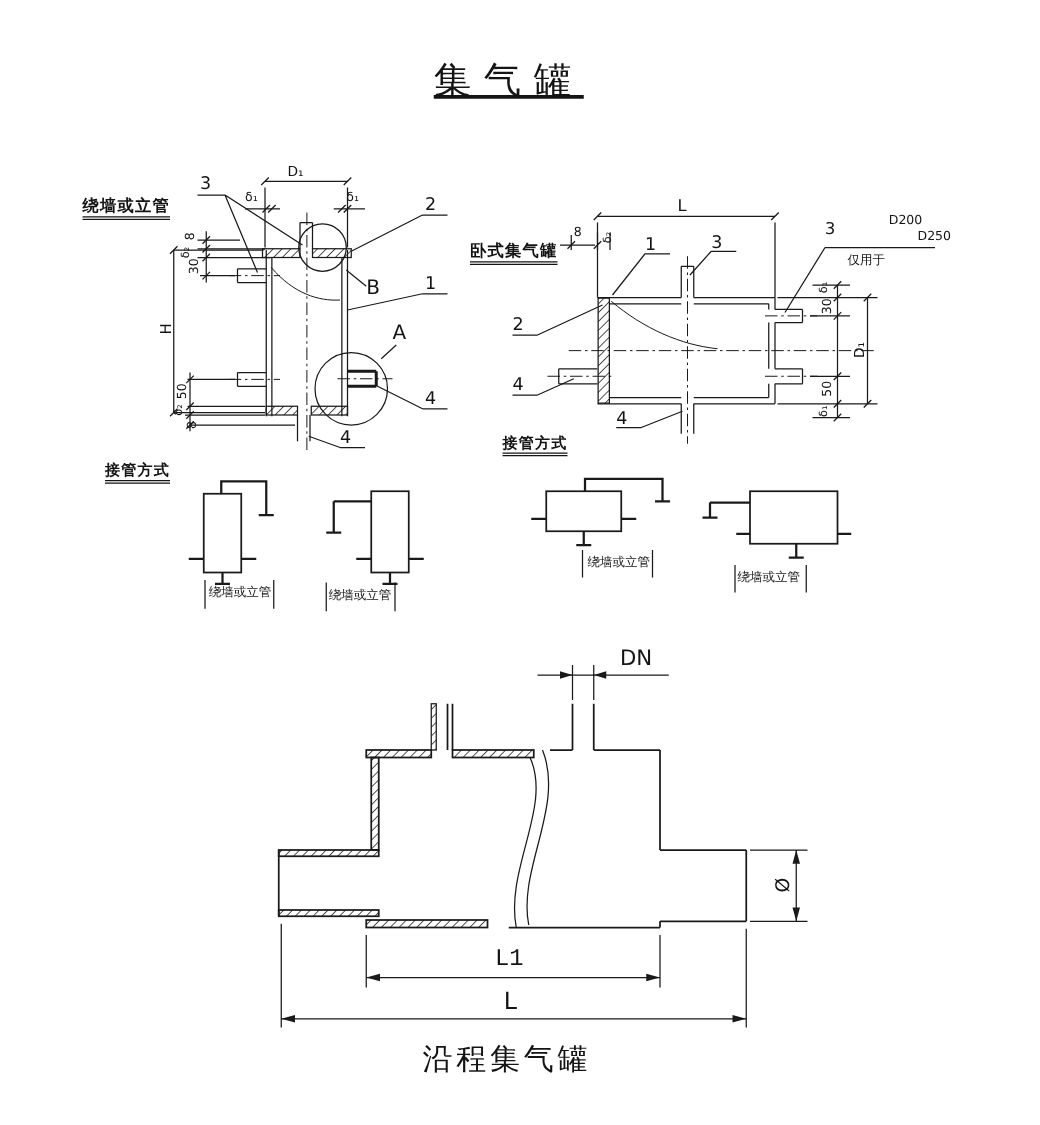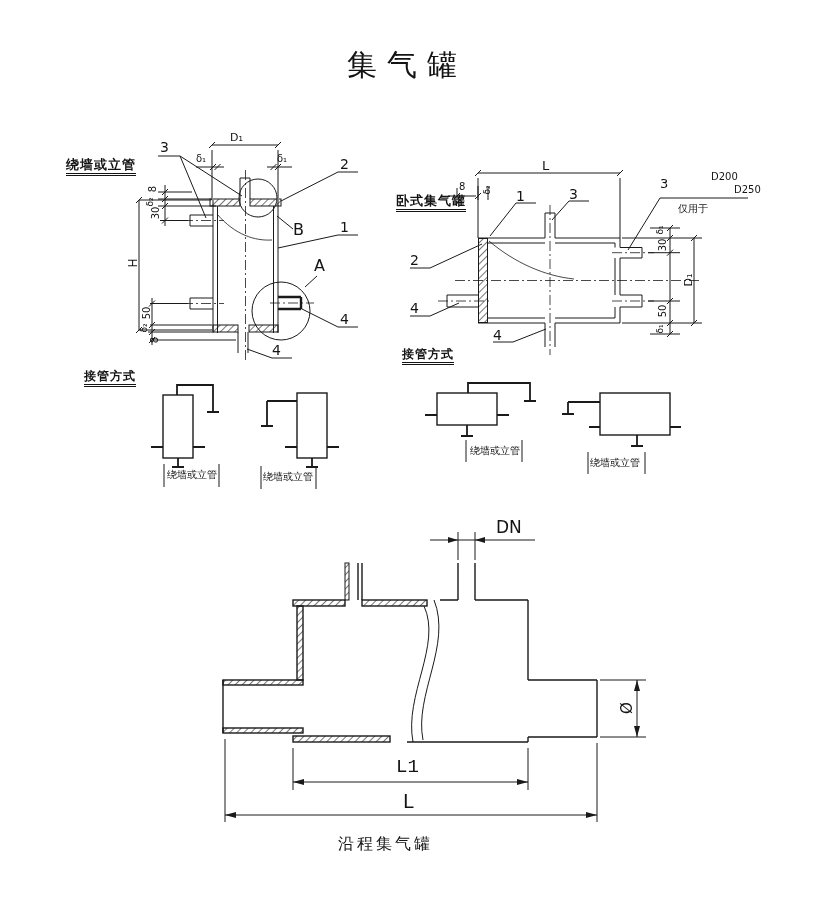--- a/index.html
+++ b/index.html
@@ -4,21 +4,21 @@
 <style>
   html,body{margin:0;padding:0;background:#fff;}
   .stage{position:relative;width:832px;height:900px;background:#fff;overflow:hidden;
          font-family:"Liberation Serif",serif;color:#111;}
   svg{position:absolute;left:0;top:0;}
   .lbl{position:absolute;white-space:nowrap;line-height:1;color:#141414;}
   .dim{font-family:"DejaVu Sans",sans-serif;}
   .rot{transform:translate(-50%,-50%) rotate(-90deg);transform-origin:center;}
   .uline2{border-bottom:3px double #141414;padding-bottom:2px;}
   .ttl{font-size:30px;letter-spacing:10px;text-align:center;width:190px;}
-  .cap{font-size:16px;letter-spacing:3px;}
+  .cap{font-size:24px;letter-spacing:3px;}
   .hd{font-weight:bold;font-size:13px;letter-spacing:1px;}
 </style>
 </head>
 <body>
 
 <div class="stage">
 
   <svg width="832" height="900" viewBox="0 0 832 900">
     <defs>
       <pattern id="hatch" width="5" height="5" patternUnits="userSpaceOnUse" patternTransform="rotate(45)">
@@ -179,42 +179,42 @@
       <path d="M293,748 V790 M528,748 V790 M293,782 H528" stroke-width="1"></path>
       <polygon points="293,782 304,779 304,785" fill="#1a1a1a" stroke="none"></polygon>
       <polygon points="528,782 517,779 517,785" fill="#1a1a1a" stroke="none"></polygon>
 
       <path d="M225,739 V822 M597,743 V822 M225,815 H597" stroke-width="1"></path>
       <polygon points="225,815 236,812 236,818" fill="#1a1a1a" stroke="none"></polygon>
       <polygon points="597,815 586,812 586,818" fill="#1a1a1a" stroke="none"></polygon>
     </g>
   </svg>
 
-  <div class="lbl ttl" style="left:312px;top:50px;">集气罐</div>
+  <div class="lbl ttl" style="left:312px;top:50px;text-decoration:underline;">集气罐</div>
 
   <div class="lbl hd uline2" style="left:66px;top:158px;">绕墙或立管</div>
   <div class="lbl dim" style="left:160px;top:140px;font-size:14px;">3</div>
   <div class="lbl dim" style="left:230px;top:132px;font-size:11px;">D₁</div>
   <div class="lbl dim" style="left:196px;top:154px;font-size:10px;">δ₁</div>
   <div class="lbl dim" style="left:277px;top:154px;font-size:10px;">δ₁</div>
   <div class="lbl dim" style="left:340px;top:157px;font-size:14px;">2</div>
   <div class="lbl dim" style="left:293px;top:222px;font-size:16px;">B</div>
   <div class="lbl dim" style="left:340px;top:220px;font-size:14px;">1</div>
   <div class="lbl dim" style="left:314px;top:258px;font-size:16px;">A</div>
   <div class="lbl dim" style="left:340px;top:312px;font-size:14px;">4</div>
   <div class="lbl dim" style="left:272px;top:343px;font-size:14px;">4</div>
   <div class="lbl dim rot" style="left:153px;top:189px;font-size:10px;">8</div>
   <div class="lbl dim rot" style="left:150px;top:202px;font-size:9px;">δ₂</div>
   <div class="lbl dim rot" style="left:156px;top:213px;font-size:10px;">30</div>
   <div class="lbl dim rot" style="left:133px;top:263px;font-size:12px;">H</div>
   <div class="lbl dim rot" style="left:147px;top:313px;font-size:10px;">50</div>
   <div class="lbl dim rot" style="left:144px;top:328px;font-size:9px;">δ₂</div>
   <div class="lbl dim rot" style="left:155px;top:340px;font-size:10px;">8</div>
 
-  <div class="lbl hd uline2" style="left:396px;top:194px;">卧式集气罐</div>
+  <div class="lbl hd uline2" style="left:376px;top:194px;">卧式集气罐</div>
   <div class="lbl dim" style="left:542px;top:159px;font-size:13px;">L</div>
   <div class="lbl dim" style="left:459px;top:182px;font-size:10px;">8</div>
   <div class="lbl dim rot" style="left:487px;top:190px;font-size:9px;">δ₂</div>
   <div class="lbl dim" style="left:516px;top:189px;font-size:14px;">1</div>
   <div class="lbl dim" style="left:569px;top:187px;font-size:14px;">3</div>
   <div class="lbl dim" style="left:660px;top:177px;font-size:13px;">3</div>
   <div class="lbl" style="left:678px;top:182px;font-size:10px;margin-top:22px;">仅用于</div>
   <div class="lbl dim" style="left:711px;top:172px;font-size:10px;">D200</div>
   <div class="lbl dim" style="left:734px;top:185px;font-size:10px;">D250</div>
   <div class="lbl dim" style="left:410px;top:253px;font-size:14px;">2</div>

